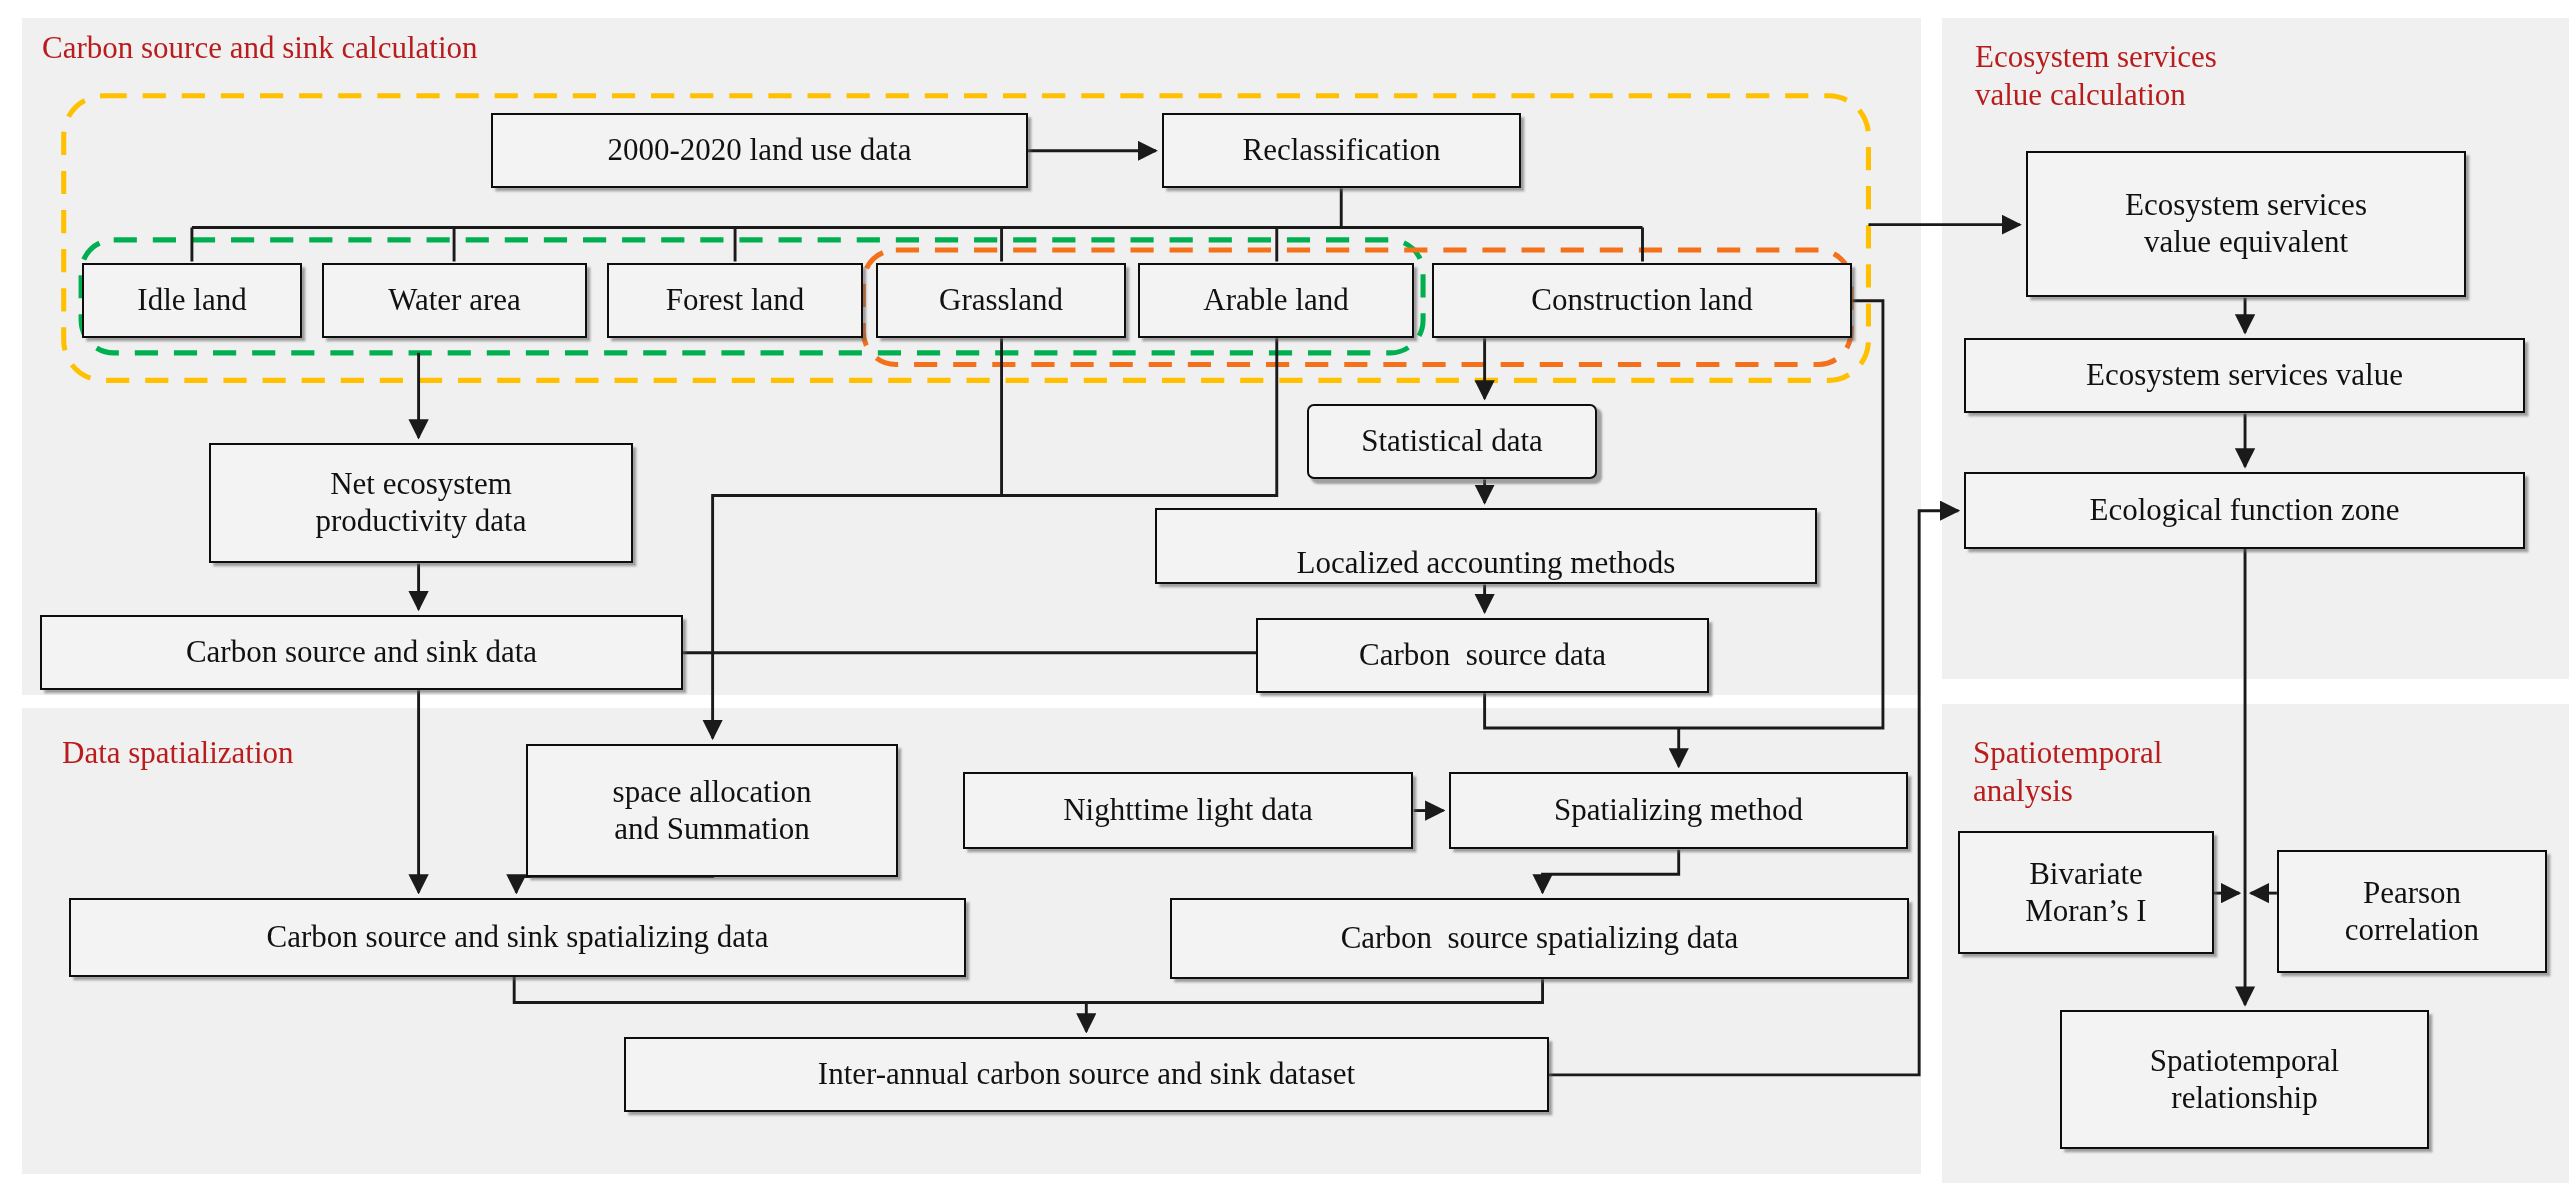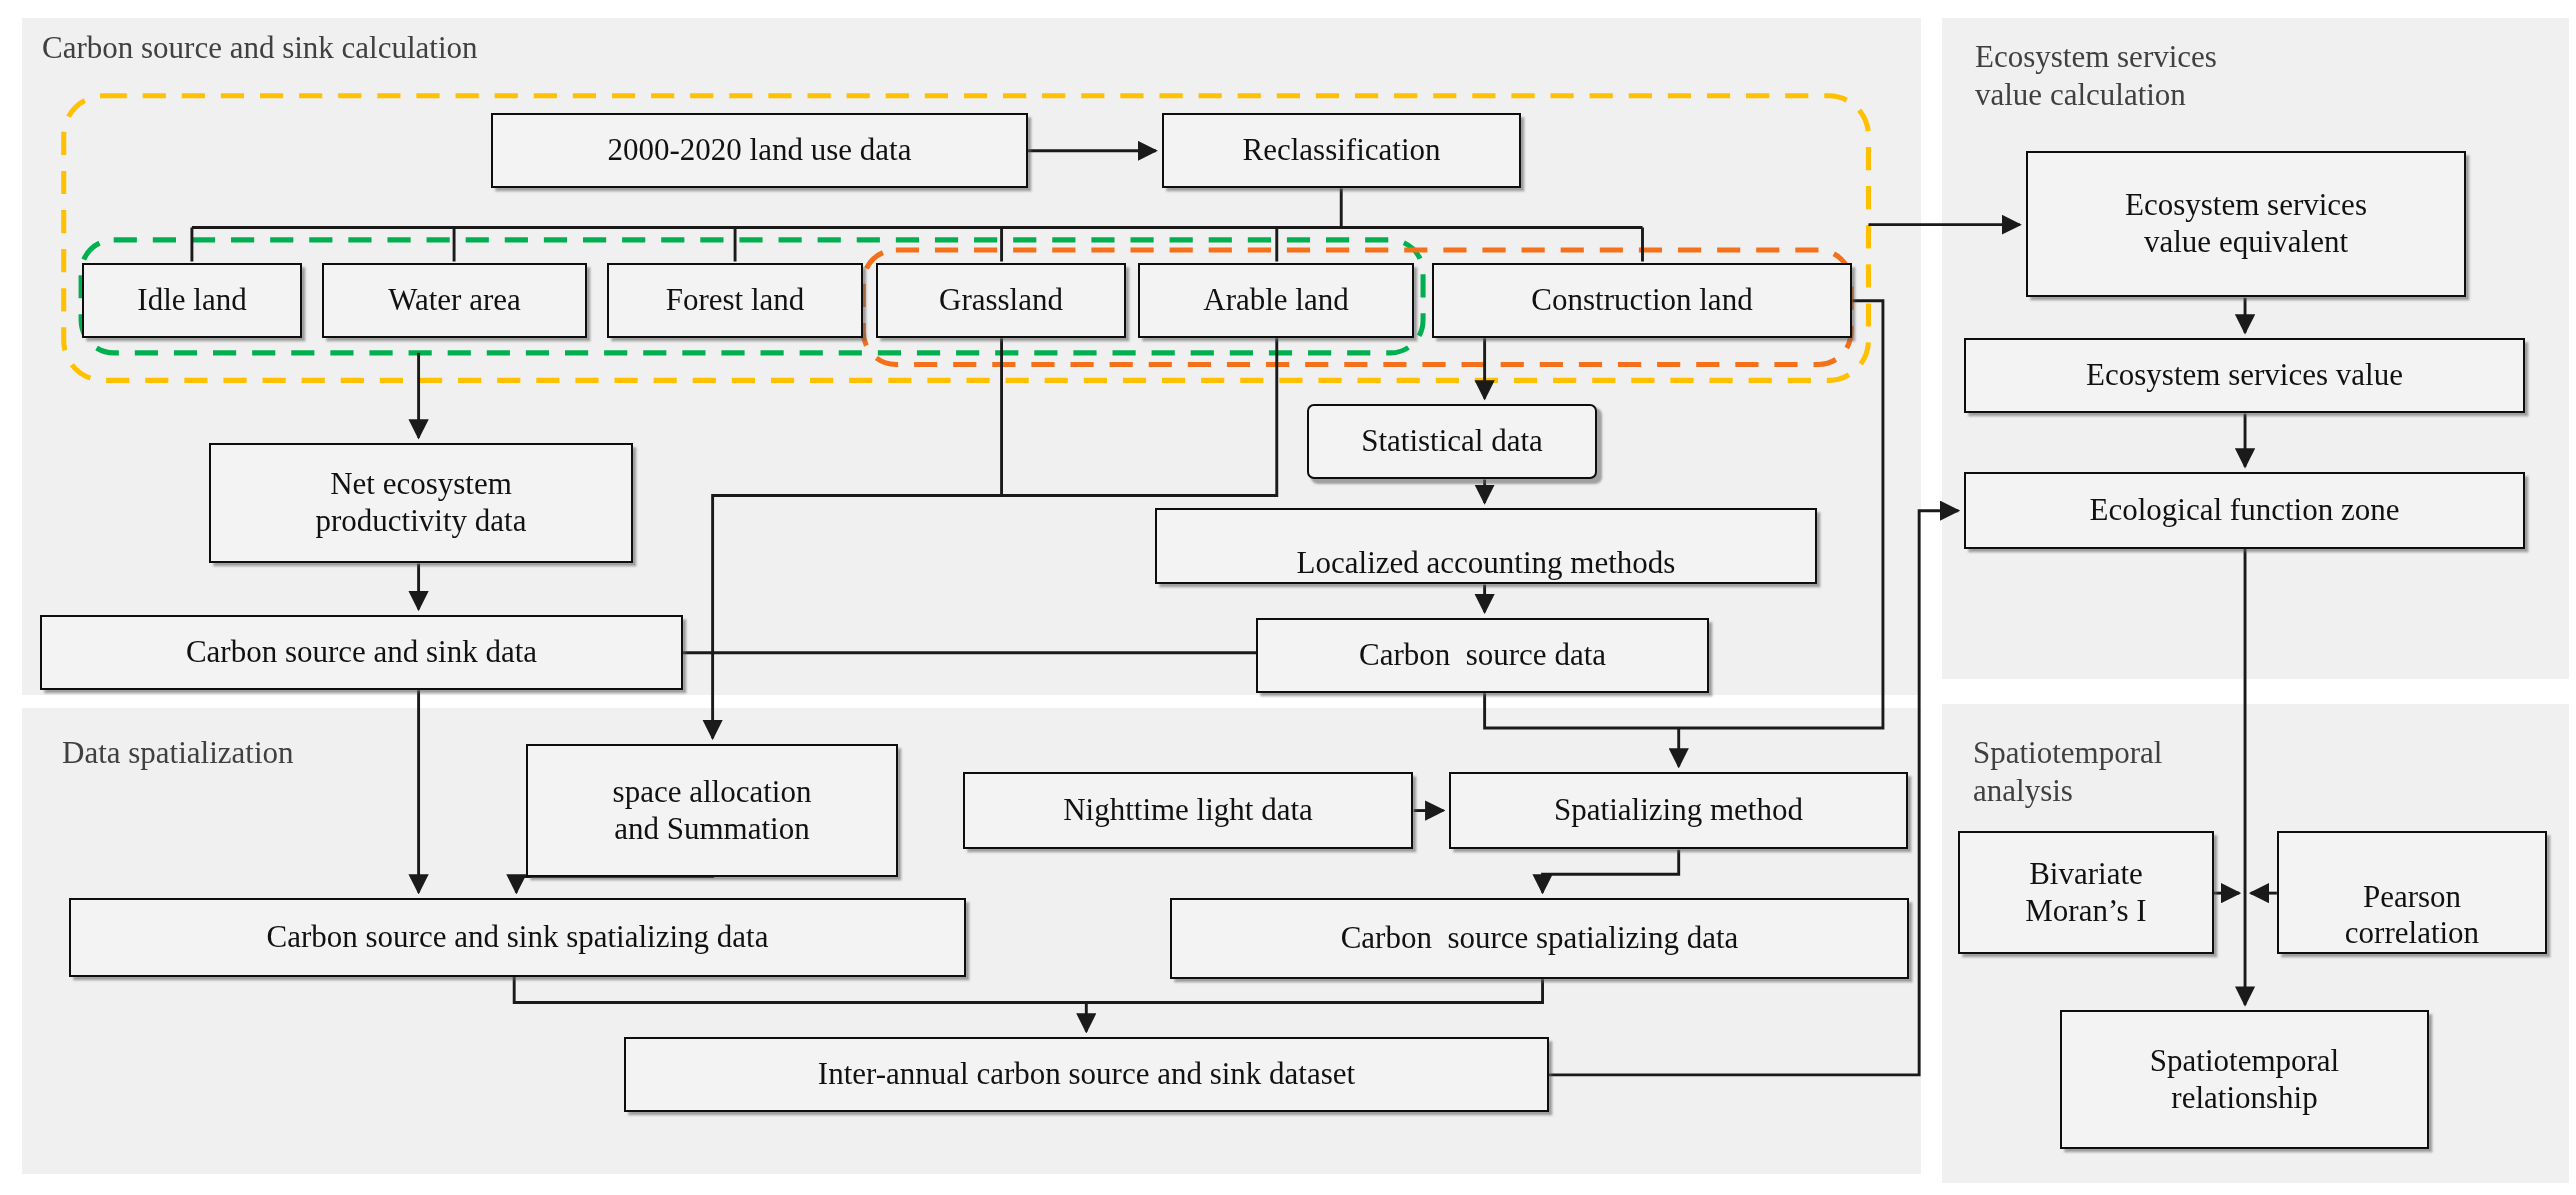--- a/index.html
+++ b/index.html
@@ -8,21 +8,21 @@
     width:2576px;height:1196px;
     background:#ffffff;
     font-family:"Liberation Serif","DejaVu Serif",serif;
     color:#111;
     overflow:hidden;
   }
   .panel{position:absolute;background:#f0f0f0;}
   .sec-title{
     position:absolute;
     font-size:31px;line-height:1.22;
-    color:#404040;
+    color:#b91c1c;
     white-space:pre-wrap;
   }
   .wires{position:absolute;left:0;top:0;width:2576px;height:1196px;pointer-events:none;}
   .box{
     position:absolute;
     background:#f3f3f3;
     border:2.9px solid #0d0d0d;
     box-shadow:4.3px 4.3px 2.2px rgba(95,95,95,0.55);
     display:flex;align-items:center;justify-content:center;
     text-align:center;
@@ -50,21 +50,21 @@
   .b-spacealloc{left:526px;top:744px;width:372px;height:133px;}
   .b-nightlight{left:963px;top:772px;width:450px;height:77px;}
   .b-spatmethod{left:1449px;top:772px;width:459px;height:77px;}
   .b-cssspat{left:69px;top:898px;width:897px;height:79px;}
   .b-csspat{left:1170px;top:898px;width:739px;height:81px;}
   .b-interannual{left:624px;top:1037px;width:925px;height:75px;}
   .b-esveq{left:2026px;top:151px;width:440px;height:146px;}
   .b-esv{left:1964px;top:338px;width:561px;height:75px;}
   .b-efz{left:1964px;top:472px;width:561px;height:77px;}
   .b-bivariate{left:1958px;top:831px;width:256px;height:123px;}
-  .b-pearson{left:2277px;top:831px;width:270px;height:123px;align-items:flex-end;}
+  .b-pearson{left:2277px;top:850px;width:270px;height:123px;}
   .b-spatrel{left:2060px;top:1010px;width:369px;height:139px;}
   
   .p1{left:22px;top:18px;width:1899px;height:677px;}
   .p2{left:1942px;top:18px;width:627px;height:661px;}
   .p3{left:22px;top:708px;width:1899px;height:466px;}
   .p4{left:1942px;top:704px;width:627px;height:479px;}
   
   .t1{left:42px;top:29px;}
   .t2{left:1975px;top:38px;}
   .t3{left:62px;top:734px;}

